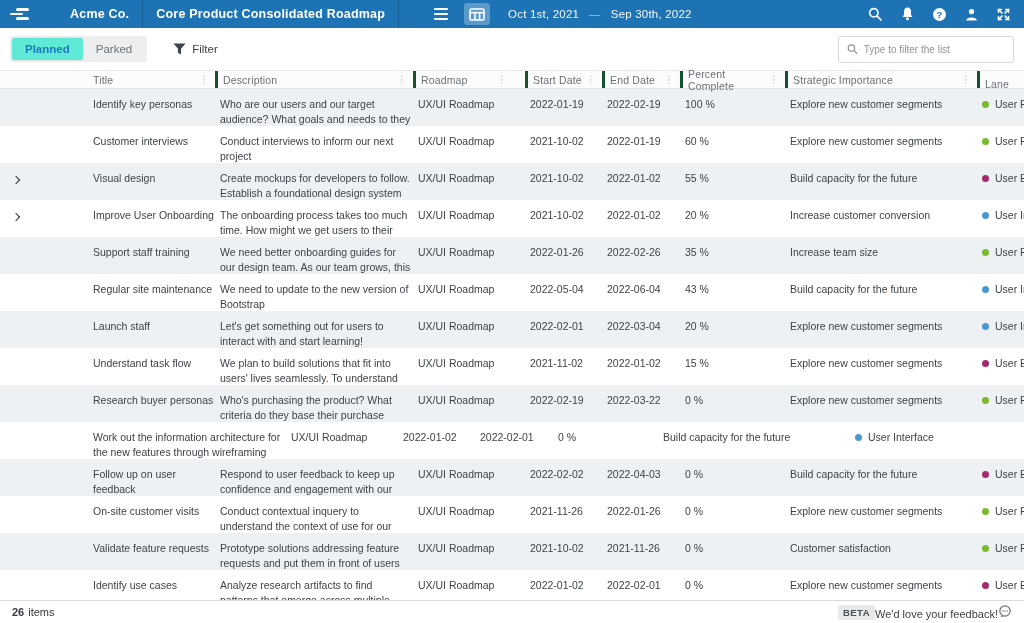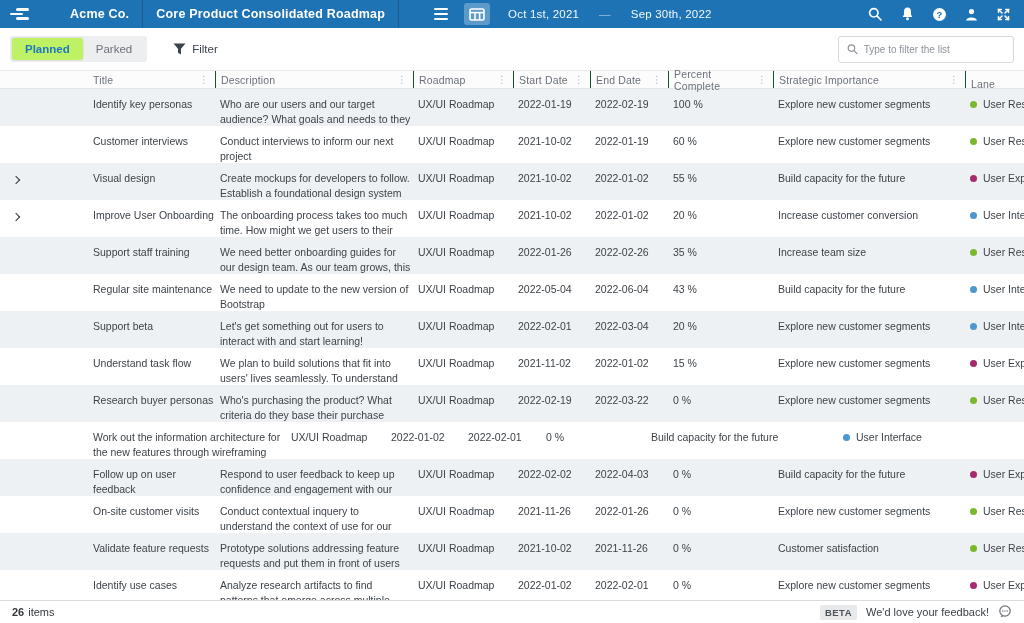--- a/index.html
+++ b/index.html
@@ -21,78 +21,78 @@
   .logo i:nth-child(2){ margin-left:-4px; }
   .logo i:nth-child(1),.logo i:nth-child(3){ margin-left:2px; }
   .company{ font-size:12.5px; font-weight:600; letter-spacing:.2px;margin-left:33px; }
   .tb-div{ width:1px; height:28px; background:rgba(0,0,0,.18); margin:0 13px; }
   .rm-title{ font-size:12.5px; font-weight:600; letter-spacing:.2px; }
   .view-toggles{ display:flex; align-items:center; gap:10px; margin-left:16px; }
   .toggle{ display:flex; align-items:center; justify-content:center; width:26px; height:22px; border-radius:3px; }
   .toggle.active{ background:rgba(255,255,255,.28); }
   .tl-icon{ display:flex; flex-direction:column; gap:2.5px; }
   .tl-icon i{ width:14px; height:2.5px; background:#fff; border-radius:1px; display:block; }
-  .dates{ display:flex; align-items:center; gap:20px; margin-left:18px; font-size:11.5px;
+  .dates{ display:flex; align-items:center; gap:10px; margin-left:18px; font-size:11.5px;
     color:rgba(255,255,255,.95); letter-spacing:.2px; }
   .dates .sep{ color:rgba(255,255,255,.55); }
   .tb-right{ margin-left:auto; display:flex; align-items:center; gap:19px; padding-right:4px; }
   .tb-right svg{ display:block; }
   .q-circle{ width:13px; height:13px; background:#fff; border-radius:50%; color:var(--blue);
     font-size:9.5px; font-weight:700; display:flex; align-items:center; justify-content:center; }
 
   
   .toolbar{ height:42px; background:#fff; display:flex; align-items:center; padding:0 10px; }
   .segmented{ display:flex; background:#eceeef; border-radius:3px; padding:2px; }
   .seg-tab{ font-size:11.5px; padding:5px 13px; border-radius:3px; color:#6d737a; cursor:default; }
-  .seg-tab.active{ background:#bef264; color:#1f78bf; font-weight:600; box-shadow:0 0 2px rgba(0,0,0,.15); }
+  .seg-tab.active{ background:#5eead4; color:#1f78bf; font-weight:600; box-shadow:0 0 2px rgba(0,0,0,.15); }
   .filter-btn{ display:flex; align-items:center; gap:6px; margin-left:26px; font-size:11.5px; color:#3c434a;justify-content:space-between; }
   .search-box{ margin-left:auto; width:176px; height:27px; border:1px solid #d6dadd; border-radius:3px;
     display:flex; align-items:center; padding:0 8px; gap:6px; background:#fff; }
   .search-box input{ border:none; outline:none; width:100%; font-size:10px; color:#3d4349;
     font-family:Liberation Sans, sans-serif; }
   .search-box input::placeholder{ color:#8d939a; }
 
   
   .table-wrap{ width:1024px; overflow:hidden; }
   .tbl{ width:1145px; }
   .cell{ flex-shrink:0; padding-left:5px; }
   .c-gutter{ width:88px; position:relative; }
   .c-title{ width:127px; }
   .c-desc{ width:198px; }
   .c-roadmap{ width:100px; }
-  .c-start{ width:77px; }
+  .c-start{ width:77px;margin-left:12px; }
   .c-end{ width:78px; }
   .c-pct{ width:105px; }
   .c-strat{ width:192px; }
   .c-lane{ width:180px; display:flex; align-items:center; gap:6px; }
 
   .thead{ display:flex; height:19px; align-items:center; background:#fcfcfd;
     border-top:1px solid #e7e9eb; border-bottom:1px solid #e3e6e8;
     font-size:10.5px; color:var(--hdr-txt); letter-spacing:.15px; }
   .thead .cell{ display:flex; align-items:center; height:100%; }
-  .thead .cell + .cell{ border-left:1px solid #14532d; }
+  .thead .cell + .cell{ border-left:3px solid #14532d; }
   .thead .c-title{ border-left:none !important; }
   .kebab{ margin-left:auto; padding-right:6px; color:#b3b9be; font-size:10px; line-height:1; cursor:pointer; }
 
   .tbody{ height:511px; overflow:hidden; }
   .row{ display:flex; height:37px; align-items:flex-start; font-size:10.5px; color:var(--txt); }
   .row.shade{ background:var(--shade); }
   .row .cell{ padding-top:8px; line-height:15px; }
   .c-desc{ max-height:37px; overflow:hidden; }
   .chevron{ position:absolute; left:13px; top:14px; width:6px; height:6px;
     border-top:1.8px solid #30363c; border-right:1.8px solid #30363c; transform:rotate(45deg); cursor:pointer; }
   .lane-dot{ width:7px; height:7px; border-radius:50%; flex-shrink:0; display:inline-block; }
   .c-lane{ padding-top:8px; align-items:flex-start; }
   .c-lane .lane-dot{ margin-top:4px; }
 
   
   .footer{ height:23px; border-top:1px solid #d9dcde; background:#fff; display:flex;
     align-items:center; padding:0 12px; font-size:11px; color:#33383d; }
   .items-count{ font-weight:700; margin-right:4px; }
-  .footer-right{ margin-left:auto; display:flex; align-items:center; gap:9px; }
+  .footer-right{ margin-left:auto; display:flex; align-items:flex-end; gap:0; }
   .beta-badge{ background:#e7e9ea; color:#4c5157; font-size:9.5px; font-weight:700;
     letter-spacing:.5px; padding:2px 5px; border-radius:2px; }
   .feedback-text{ color:#3c4248; }
 </style>
 </head>
 <body>
 
 <div class="topbar">
   <span class="logo">
       <i></i>
@@ -316,21 +316,21 @@
     <div class="cell c-lane">
       <span class="lane-dot" style="background: rgb(74, 151, 210);"></span>
       <span>User Interface</span>
     </div>
   </div>
 
   <div class="row shade">
     <div class="cell c-gutter">
       
     </div>
-    <div class="cell c-title">Support beta</div>
+    <div class="cell c-title">Launch staff</div>
     <div class="cell c-desc">Let's get something out for users to interact with and start learning!</div>
     <div class="cell c-roadmap">UX/UI Roadmap</div>
     <div class="cell c-start">2022-02-01</div>
     <div class="cell c-end">2022-03-04</div>
     <div class="cell c-pct">20 %</div>
     <div class="cell c-strat">Explore new customer segments</div>
     <div class="cell c-lane">
       <span class="lane-dot" style="background: rgb(74, 151, 210);"></span>
       <span>User Interface</span>
     </div>

